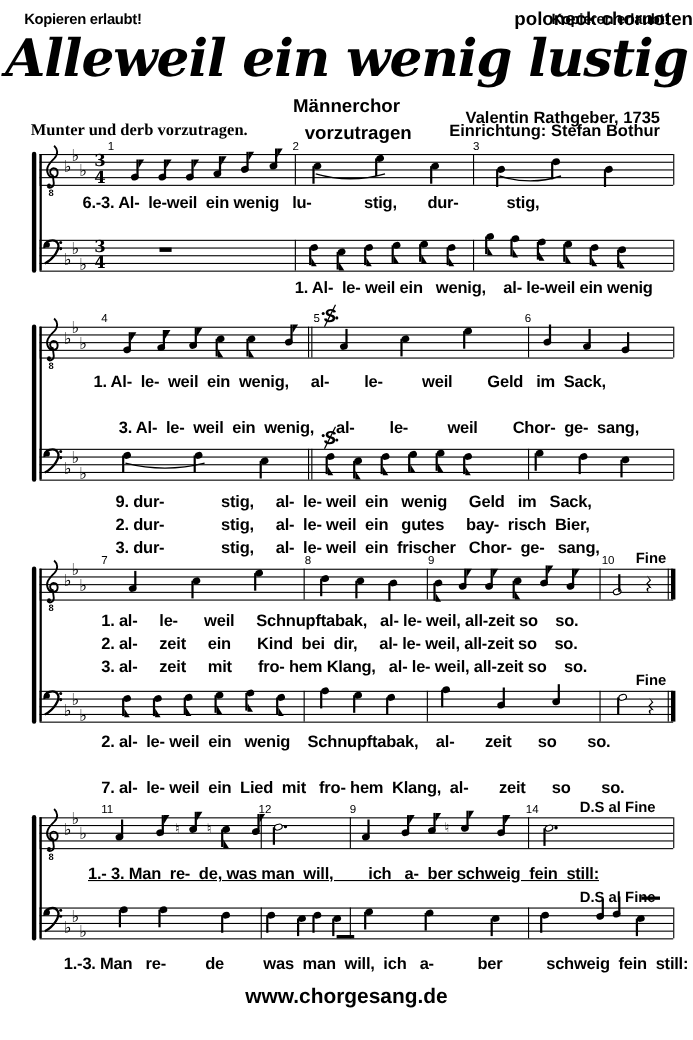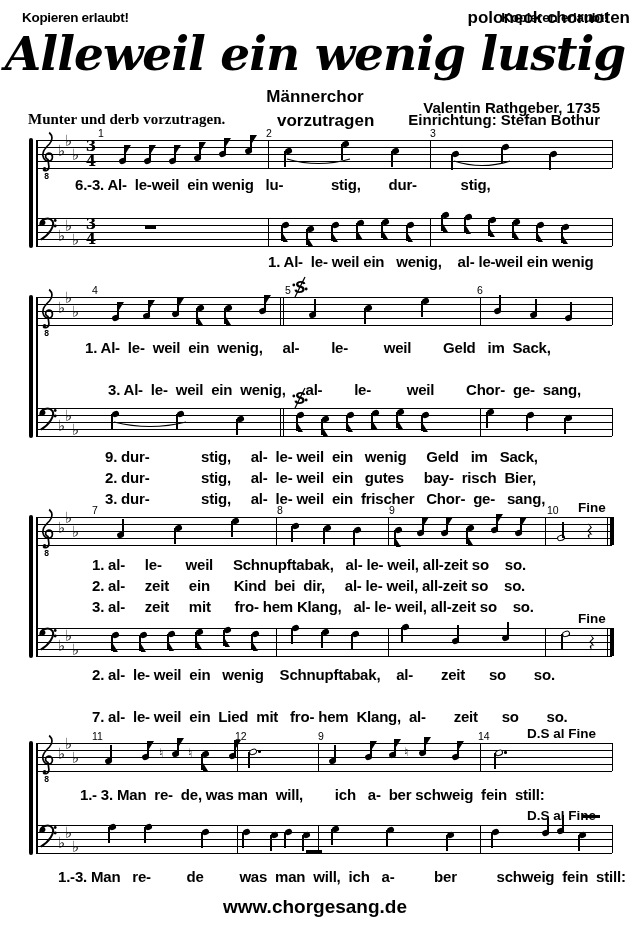--- a/index.html
+++ b/index.html
@@ -489,21 +489,21 @@
       <div class="nh" style="left: 382.5px; top: 7.25px;"></div>
       <div class="stem" style="left: 388.3px; top: -6px;"></div>
       <div class="flagU" style="left: 389.7px; top: -6px;"></div>
       <div class="nh" style="left: 415.5px; top: 11.25px;"></div>
       <div class="stem" style="left: 421.3px; top: -2px;"></div>
       <div class="flagU" style="left: 422.7px; top: -2px;"></div>
       <div class="nh open" style="left: 458.5px; top: 6.75px;"></div>
       <div class="stem" style="left: 458.3px; top: 9.5px;"></div>
       <div class="dot" style="left: 468px; top: 8.2px;"></div>
     </div>
-    <div class="lyr" style="left: 80px; top: 786px;">1.- 3. Man  re-  de, was man  will,        ich   a-  ber schweig  fein  still:</div>
+    <div class="lyr" style="left: 80px; top: 786px; text-decoration: underline;">1.- 3. Man  re-  de, was man  will,        ich   a-  ber schweig  fein  still:</div>
     <div class="staff" style="top: 825px;">
       <div class="sline" style="top: 0px;"></div>
       <div class="sline" style="top: 7px;"></div>
       <div class="sline" style="top: 14px;"></div>
       <div class="sline" style="top: 21px;"></div>
       <div class="sline" style="top: 28px;"></div>
       <div class="svgbox" style="left: 3px; top: -2px; width: 18px; height: 26px;"><svg width="18" height="26" viewBox="0 0 18 26">
           <circle cx="3.8" cy="6.5" r="2.6" fill="#000"></circle>
           <path d="M1.4 9.5 C0.6 3 10.2 0.2 13.4 5 C16.4 9.8 9.6 19.4 1.8 23.6" fill="none" stroke="#000" stroke-width="2.1"></path>
           <circle cx="16.2" cy="4.5" r="1.4" fill="#000"></circle>

